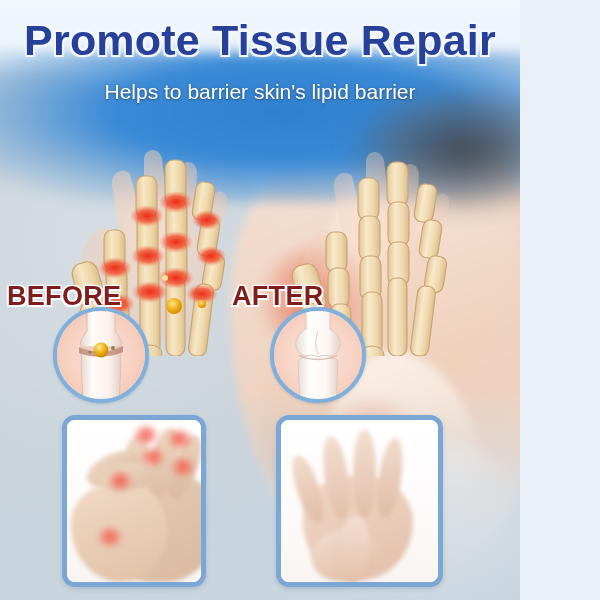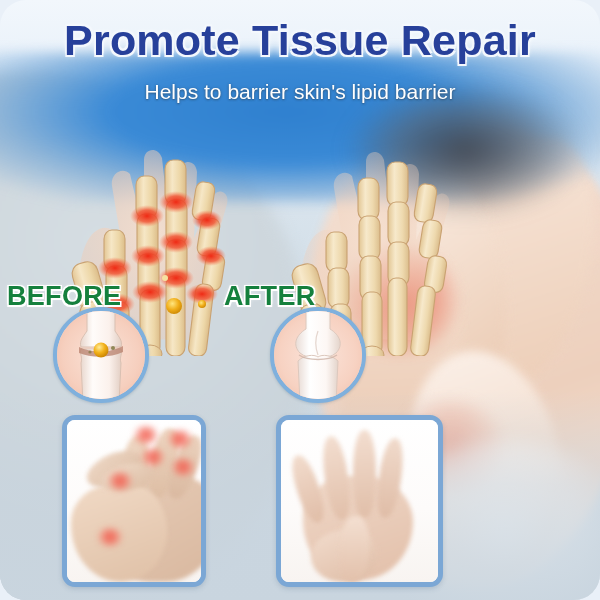--- a/index.html
+++ b/index.html
@@ -1,21 +1,21 @@
 <!DOCTYPE html>
 <html><head>
 <meta charset="utf-8">
 <style>
   html,body{margin:0;padding:0;}
   body{
     width:600px;height:600px;overflow:hidden;
     font-family:"Liberation Sans", sans-serif;
     background:#e9f0f8;
   }
-  .poster{position:relative;width:600px;height:600px;overflow:hidden;border-radius:26px;}
+  .poster{position:relative;width:520px;height:600px;overflow:hidden;}
 
   
   .bg-base{
     position:absolute;inset:0;
     background:
       linear-gradient(180deg,#f2f7fc 0%,#eaf2fa 10%,#dfe9f2 22%,#d3dfe8 45%,#ccd8e1 70%,#c9d5df 100%);
   }
   
   .bg-blueband{
     position:absolute;left:-60px;top:52px;width:720px;height:150px;
@@ -82,28 +82,28 @@
   .subtitle span{display:block;}
 
   
   .hand{position:absolute;}
   .hand svg{display:block;}
   .hand-before{left:52px;top:126px;width:198px;height:230px;}
   .hand-after{left:276px;top:126px;width:190px;height:230px;}
 
   
   .ba-label{
-    position:absolute;font-size:27px;font-weight:bold;color:#15803d;letter-spacing:.3px;
+    position:absolute;font-size:27px;font-weight:bold;color:#7f1d1d;letter-spacing:.3px;
     text-shadow:
       -1.5px -1.5px 0 #fff, 1.5px -1.5px 0 #fff,
       -1.5px 1.5px 0 #fff, 1.5px 1.5px 0 #fff,
       0 0 4px rgba(255,255,255,.9);
   }
   .label-before{left:7px;top:281px;}
-  .label-after{left:224px;top:281px;}
+  .label-after{left:232px;top:281px;}
 
   
   .joint{
     position:absolute;width:88px;height:88px;border-radius:50%;
     border:4px solid #7fb0dd;overflow:hidden;background:#f7d8cc;
     box-shadow:0 1px 3px rgba(60,90,120,.25);
   }
   .joint-before{left:53px;top:307px;}
   .joint-after{left:270px;top:307px;}
   .joint svg{display:block;}

